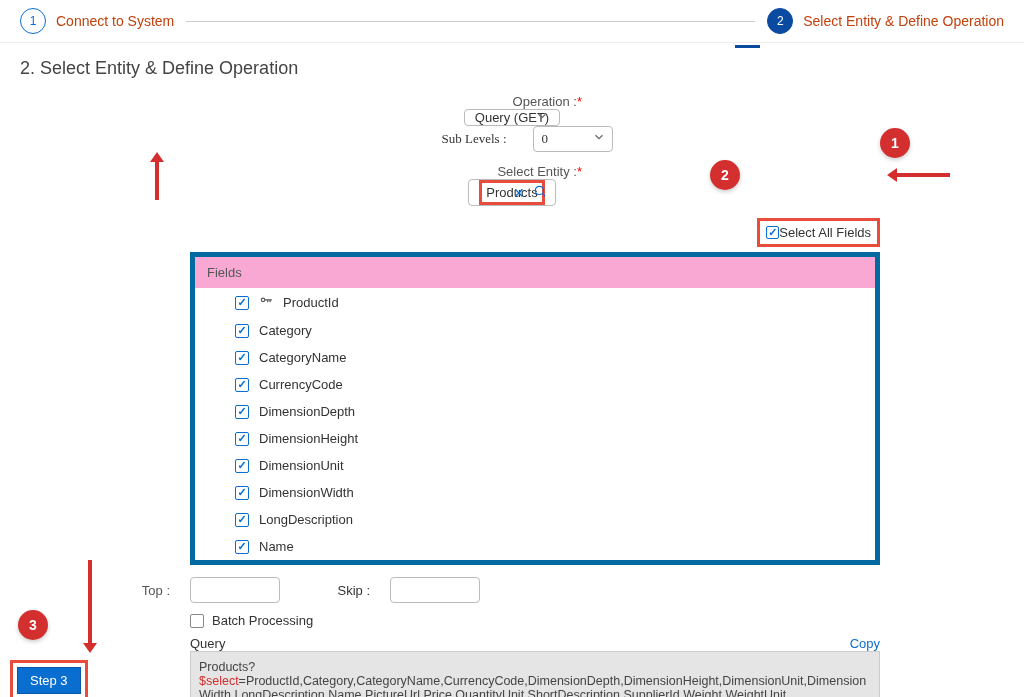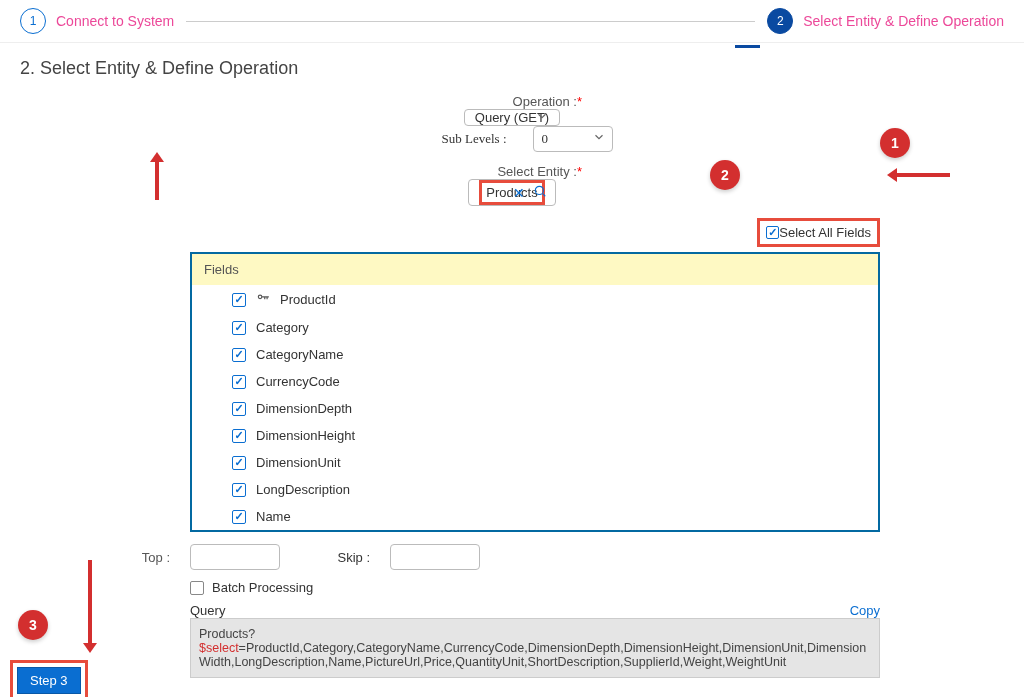--- a/index.html
+++ b/index.html
@@ -4,21 +4,21 @@
 <style>
   * { box-sizing: border-box; margin: 0; padding: 0; }
   body { font-family: Arial, sans-serif; font-size: 13px; color: #333; background: #fff; width: 1024px; }
   
   
   .stepper { display: flex; align-items: center; padding: 8px 20px; border-bottom: 1px solid #eee; }
   .step { display: flex; align-items: center; gap: 10px; }
   .step-circle { width: 26px; height: 26px; border-radius: 50%; display: flex; align-items: center; justify-content: center; font-size: 12px; }
   .step-circle.inactive { border: 1.5px solid #0a6ed1; color: #0a6ed1; background: #fff; }
   .step-circle.active { background: #0a4aa1; color: #fff; border: 1.5px solid #0a4aa1; }
-  .step-label { color: #ec4899; font-size: 14px; }
+  .step-label { color: #c2410c; font-size: 14px; }
   .step-line { flex: 1; height: 1px; background: #ccc; margin: 0 12px; }
   .active-underline { position: absolute; left: 735px; top: 45px; width: 25px; height: 3px; background: #0a4aa1; }
   
   
   .main { padding: 15px 20px; }
   .title { font-size: 18px; color: #444; margin-bottom: 15px; }
   
   .row { display: flex; align-items: center; margin-bottom: 12px; flex-direction: column; }
   .lbl { width: 160px; text-align: right; padding-right: 10px; color: #555; font-size: 13px; }
   .req { color: red; }
@@ -36,21 +36,21 @@
   .sublevel-select .chev { position: absolute; right: 6px; color: #666; }
   
   .fields-area { margin-left: 170px; width: 690px; position: relative; }
   .select-all-box { display: flex; justify-content: flex-end; margin-bottom: 5px; }
   .select-all-inner { border: 3px solid #e74c3c; padding: 4px 6px; display: flex; align-items: center; }
   
   .checkbox { width: 14px; height: 14px; border: 1.5px solid #0a6ed1; border-radius: 2px; display: inline-flex; align-items: center; justify-content: center; cursor: pointer; background: #fff; }
   .checkbox.sm { width: 13px; height: 13px; }
   .checkbox.checked::after { content: "✓"; color: #0a6ed1; font-size: 11px; font-weight: bold; line-height: 1; }
   
-  .fields-panel { border: 2px solid #0369a1; background: #fef9c3; }
+  .fields-panel { border: 5px solid #0369a1; background: #f9a8d4; }
   .fields-header { padding: 8px 12px; font-size: 13px; color: #555; }
   .fields-list { max-height: 280px; overflow-y: scroll; background: #fff; }
   .fields-list::-webkit-scrollbar { width: 8px; }
   .fields-list::-webkit-scrollbar-thumb { background: #888; }
   .fields-list::-webkit-scrollbar-track { background: #eee; }
   .field-row { display: flex; align-items: center; gap: 10px; padding: 6px 12px 6px 40px; }
   .key-icon { color: #555; }
   
   .top-skip-row { display: flex; align-items: center; gap: 10px; margin-top: 12px; margin-left: 0; }
   .small-input { border: 1px solid #bbb; border-radius: 4px; height: 26px; width: 90px; padding: 0 6px; }
@@ -177,20 +177,24 @@
             <div class="field-row">
               <span class="checkbox checked"></span>
               <span>DimensionHeight</span>
             </div>
             <div class="field-row">
               <span class="checkbox checked"></span>
               <span>DimensionUnit</span>
             </div>
             <div class="field-row">
               <span class="checkbox checked"></span>
+              <span>DimensionWidth</span>
+            </div>
+            <div class="field-row">
+              <span class="checkbox checked"></span>
               <span>LongDescription</span>
             </div>
             <div class="field-row">
               <span class="checkbox checked"></span>
               <span>Name</span>
             </div>
           </div>
     </div>
   </div>
 

